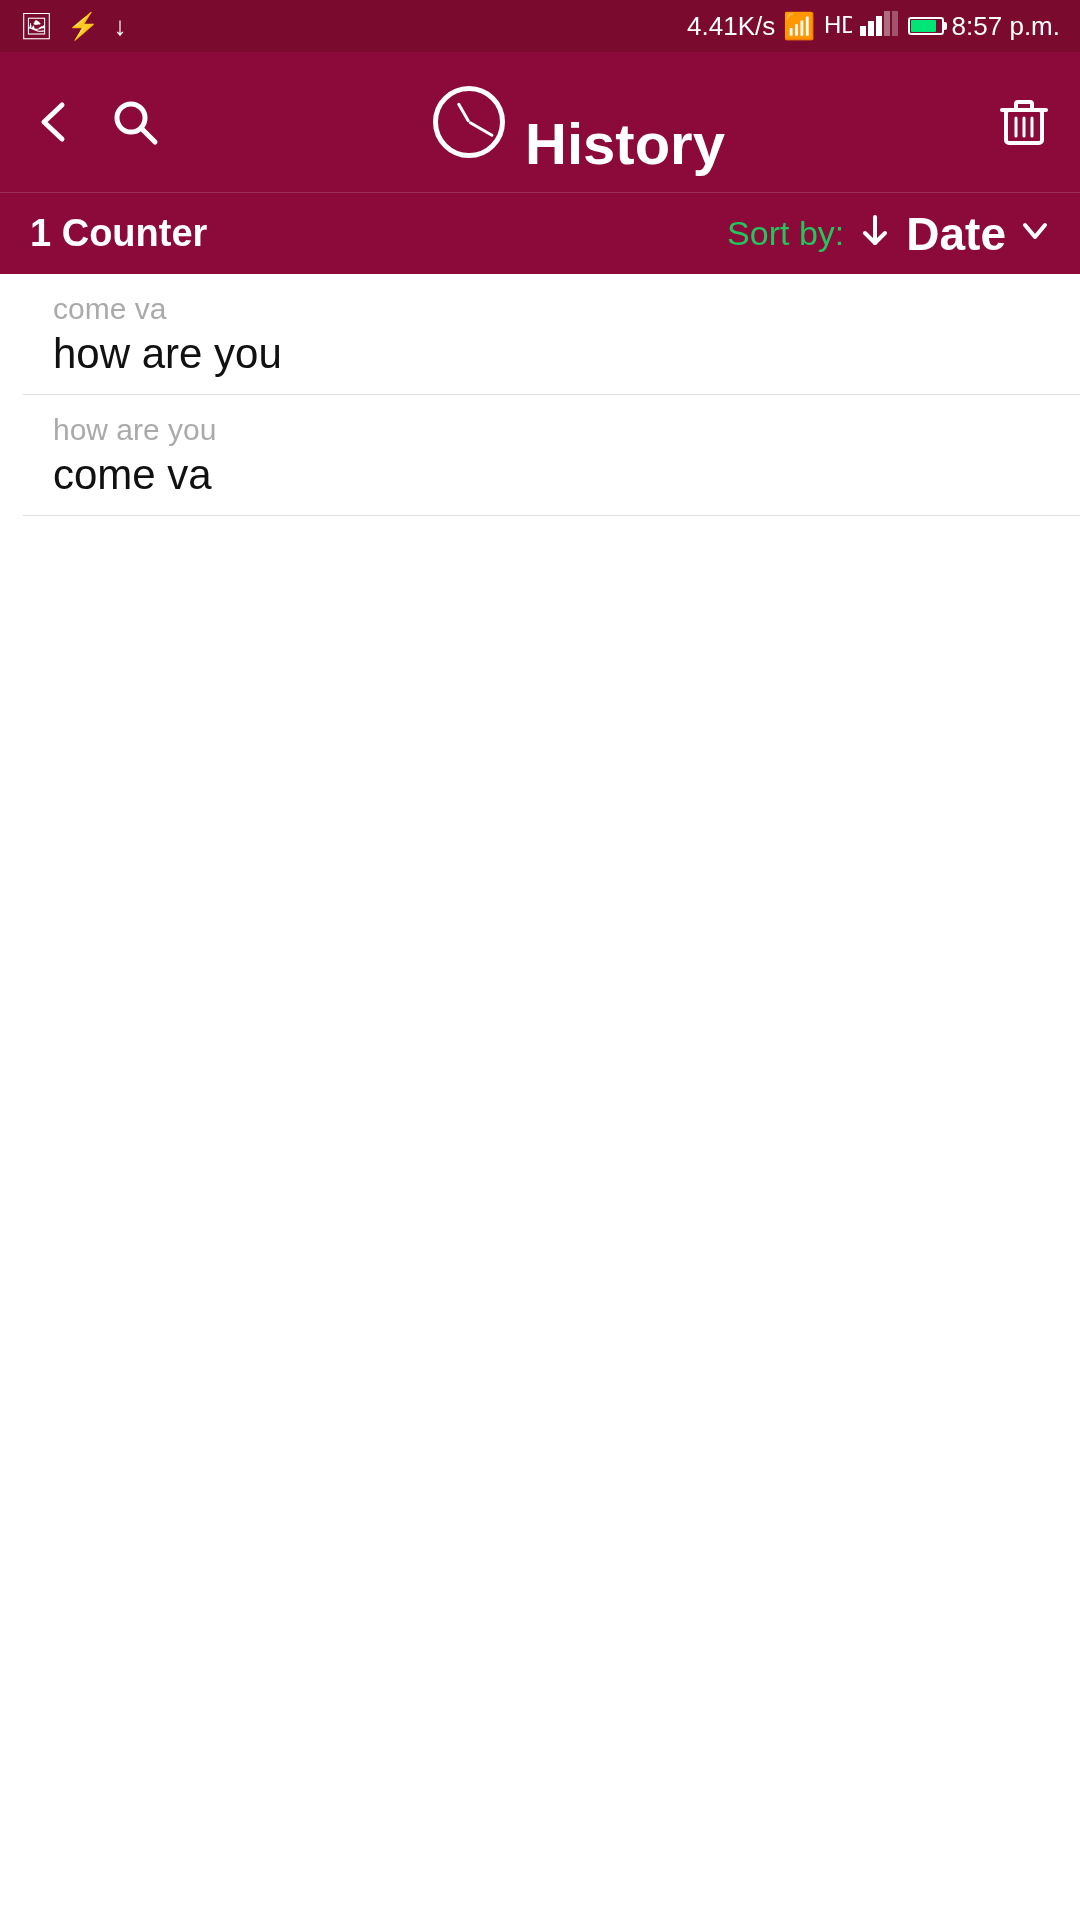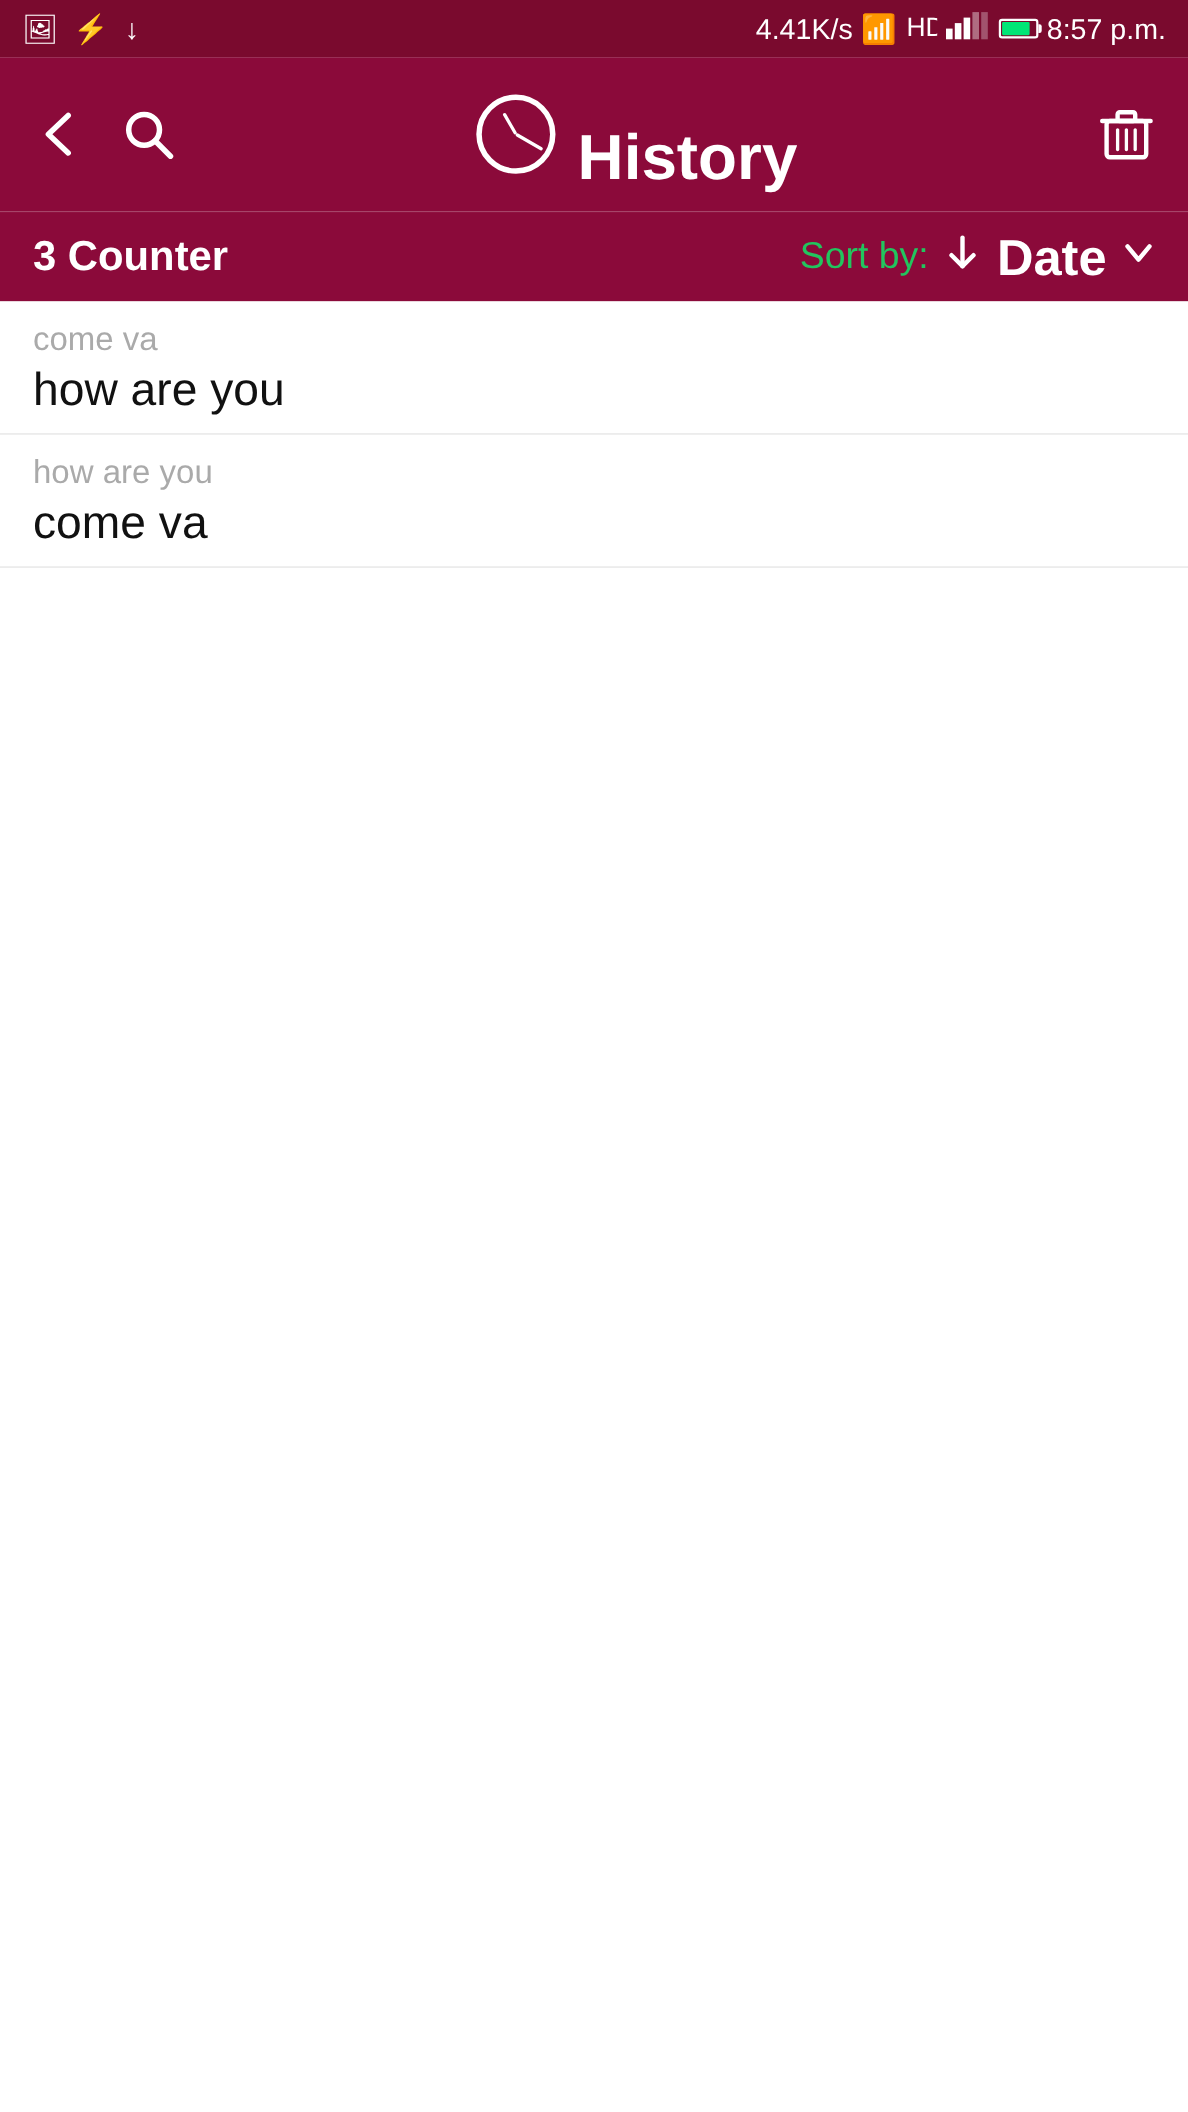--- a/index.html
+++ b/index.html
@@ -182,20 +182,21 @@
     
     .content {
       background: #ffffff;
       min-height: 1646px;
     }
 
     
     .history-item {
       padding: 18px 30px 16px 30px;
       border-bottom: 1px solid #e0e0e0;
+      margin-left: 23px;
     }
     .item-secondary {
       font-size: 30px;
       color: #aaaaaa;
       margin-bottom: 4px;
     }
     .item-primary {
       font-size: 42px;
       color: #111111;
       font-weight: 400;
@@ -270,21 +271,21 @@
       <line x1="4" y1="14" x2="48" y2="14" stroke="white" stroke-width="4" stroke-linecap="round"></line>
       <rect x="18" y="6" width="16" height="8" rx="2" stroke="white" stroke-width="4"></rect>
       <line x1="18" y1="22" x2="18" y2="40" stroke="white" stroke-width="3" stroke-linecap="round"></line>
       <line x1="26" y1="22" x2="26" y2="40" stroke="white" stroke-width="3" stroke-linecap="round"></line>
       <line x1="34" y1="22" x2="34" y2="40" stroke="white" stroke-width="3" stroke-linecap="round"></line>
     </svg>
   </div>
 </div>
 
 <div class="sub-header">
-  <span class="counter-label">3 Counter</span>
+  <span class="counter-label">1 Counter</span>
   <div class="sort-section">
     <span class="sort-by-text">Sort by:</span>
     <span class="sort-down-arrow">
       <svg width="34" height="34" viewBox="0 0 34 34" fill="white">
         <line x1="17" y1="4" x2="17" y2="30" stroke="white" stroke-width="4" stroke-linecap="round"></line>
         <polyline points="7,20 17,30 27,20" stroke="white" stroke-width="4" stroke-linecap="round" stroke-linejoin="round" fill="none"></polyline>
       </svg>
     </span>
     <span class="sort-date">Date</span>
     <span class="sort-dropdown-arrow">

